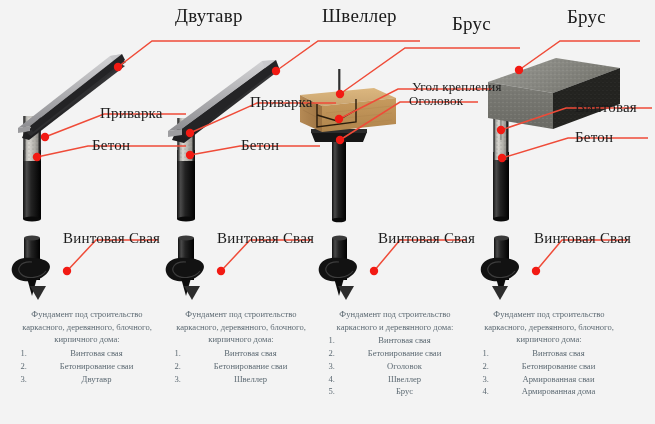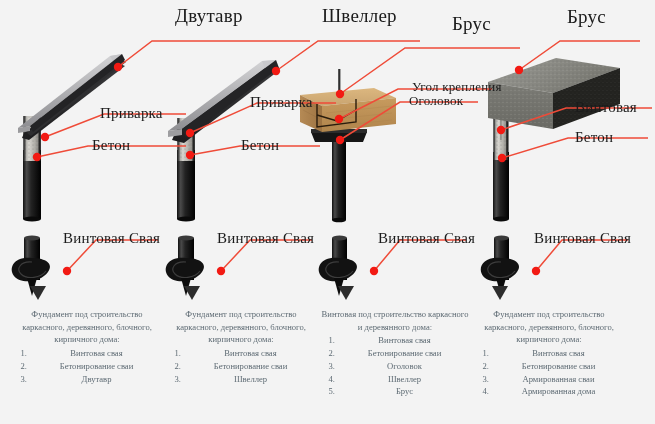--- a/index.html
+++ b/index.html
@@ -314,21 +314,21 @@
   <div class="descblock" style="left:166px; top:308px;">
     <span class="dhead">Фундамент под строительство каркасного, деревянного, блочного, кирпичного дома:</span>
     <ol>
       <li>Винтовая свая</li>
       <li>Бетонирование сваи</li>
       <li>Швеллер</li>
     </ol>
   </div>
 
   <div class="descblock" style="left:320px; top:308px;">
-    <span class="dhead">Винтовая под строительство каркасного и деревянного дома:</span>
+    <span class="dhead">Фундамент под строительство каркасного и деревянного дома:</span>
     <ol>
       <li>Винтовая свая</li>
       <li>Бетонирование сваи</li>
       <li>Оголовок</li>
       <li>Швеллер</li>
       <li>Брус</li>
     </ol>
   </div>
 
   <div class="descblock" style="left:474px; top:308px;">

